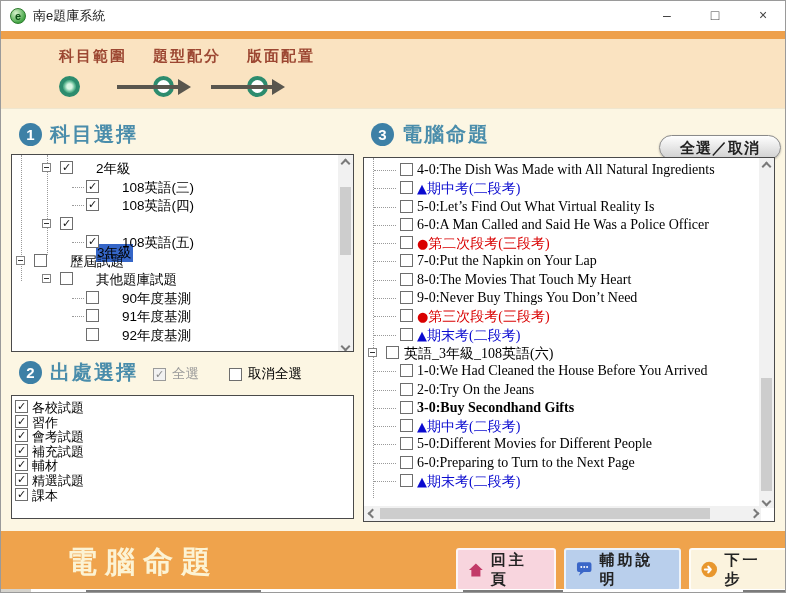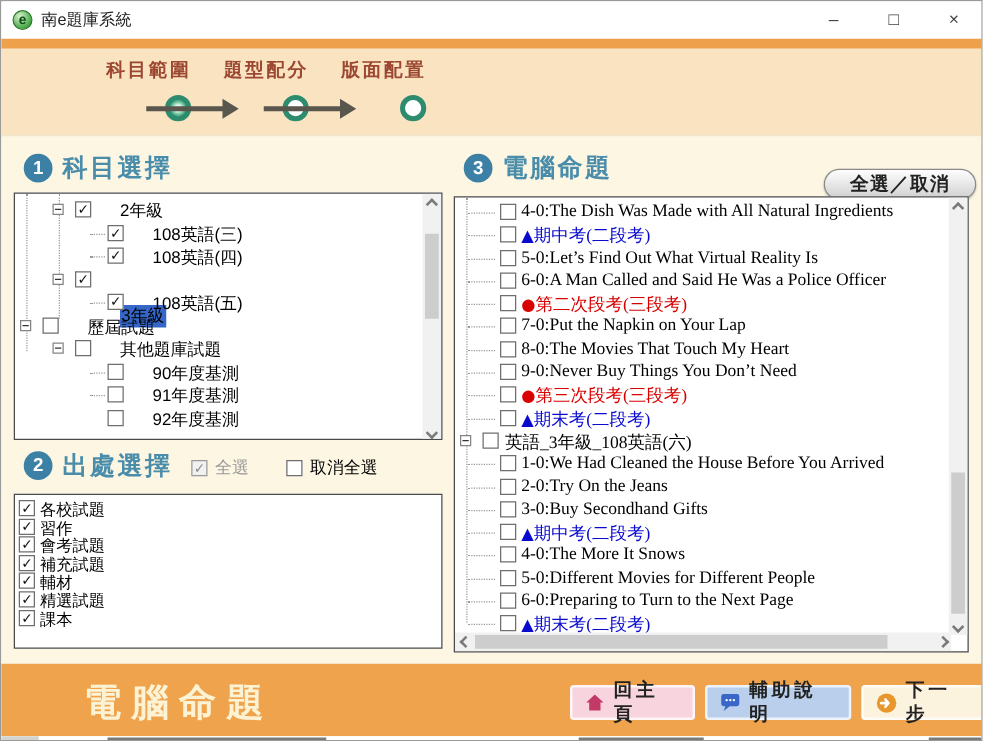--- a/index.html
+++ b/index.html
@@ -12,21 +12,21 @@
     background:radial-gradient(circle at 35% 30%, #d8f2cc, #43a545 72%); border:1px solid #2c7a2c;
     color:#0c4d14; font-size:11px; font-weight:bold; text-align:center; line-height:14px; }
   .win-title { margin-left:7px; font-size:13px; color:#222; }
   .win-controls { position:absolute; right:0; top:0; height:30px; display:flex; }
   .win-btn { width:48px; height:30px; text-align:center; line-height:28px; font-size:14px; color:#444; }
 
   
   .stripe { position:absolute; left:0; top:30px; width:786px; height:8px; background:#eea04b; }
   .stepband { position:absolute; left:0; top:38px; width:786px; height:69px; background:#fae3c1; }
   .steps { position:absolute; left:58px; top:8px; display:flex; }
-  .step { width:94px; display:flex; flex-direction:column; align-items:flex-end; }
+  .step { width:94px; display:flex; flex-direction:column; align-items:flex-start; }
   .step-label { font-size:15px; font-weight:bold; color:#9c4732; letter-spacing:2px; white-space:nowrap; }
   .step-circle { margin-top:10px; width:21px; height:21px; border-radius:50%; border:4px solid #2d8c6e; background:#fff; }
   .step-circle.active { background:radial-gradient(circle, #d9f6e4 0 28%, #54b28b 62%); }
   .arrow-line { position:absolute; height:4px; background:#59564e; top:46px; }
   .arrow-head { position:absolute; width:0; height:0; border-left:13px solid #59564e; border-top:8px solid transparent; border-bottom:8px solid transparent; top:40px; }
 
   
   .main { position:absolute; left:0; top:107px; width:786px; height:423px; background:#fcf6e3; border-top:1px solid #efe6cf; }
   .sec-head { position:absolute; display:flex; align-items:center; }
   .badge { width:23px; height:23px; border-radius:50%; background:#3d80a6; color:#fff; font-size:15px; font-weight:bold; text-align:center; line-height:23px; }
@@ -78,21 +78,21 @@
   .thumb-h { position:absolute; top:2px; height:11px; background:#cdcdcd; }
   .chev { position:absolute; width:7px; height:7px; border-left:2px solid #7a7a7a; border-top:2px solid #7a7a7a; }
   .chev.up   { left:4px; transform:rotate(45deg); }
   .chev.down { left:4px; transform:rotate(225deg); }
   .chev.left { top:4px;  transform:rotate(-45deg); }
   .chev.right{ top:4px;  transform:rotate(135deg); }
 
   
   .footer { position:absolute; left:0; top:530px; width:786px; height:58px; background:#efa34c; }
   .footer-title { position:absolute; left:66px; top:11px; font-size:30px; font-weight:bold; color:#fcf3d4; letter-spacing:8px; }
-  .fbtn { position:absolute; top:17px; height:28px; border:2px solid rgba(255,255,255,.75); border-radius:3px;
+  .fbtn { position:absolute; top:17px; height:43px; border:2px solid rgba(255,255,255,.75); border-radius:3px;
     display:flex; align-items:center; padding:12px 10px; font-size:15px; font-weight:bold; color:#222; letter-spacing:3px; }
   .fbtn svg { margin-right:7px; }
   #btn-home { left:455px; width:100px; background:#f8d5de; }
   #btn-help { left:563px; width:117px; background:#b9cfec; }
   #btn-next { left:688px; width:100px; background:#fbf3de; }
 
   
   .bottom-clip { position:absolute; left:0; top:588px; width:786px; height:5px; background:#ffffff; }
   .smudge { position:absolute; top:1px; height:3px; background:#5a5a5a; opacity:.8; }
   .smudge-box { position:absolute; left:0; top:0; width:30px; height:5px; background:#d5d3cd; }
@@ -317,31 +317,26 @@
           <span class="rlbl black" style="left: 53px;">1-0:We Had Cleaned the House Before You Arrived</span>
         </div>
         <div class="rrow">
           <span class="dot-h" style="left: 10px; width: 22px;"></span>
           <span class="cb" style="left: 36px;"></span>
           <span class="rlbl black" style="left: 53px;">2-0:Try On the Jeans</span>
         </div>
         <div class="rrow">
           <span class="dot-h" style="left: 10px; width: 22px;"></span>
           <span class="cb" style="left: 36px;"></span>
-          <span class="rlbl black" style="left: 53px;">3-0:Buy Secondhand Gifts</span>
+          <span class="rlbl black" style="left: 53px; font-weight: bold;">3-0:Buy Secondhand Gifts</span>
         </div>
         <div class="rrow">
           <span class="dot-h" style="left: 10px; width: 22px;"></span>
           <span class="cb" style="left: 36px;"></span>
           <span class="rlbl blue" style="left: 53px;"><span class="mk">▲</span>期中考(二段考)</span>
-        </div>
-        <div class="rrow">
-          <span class="dot-h" style="left: 10px; width: 22px;"></span>
-          <span class="cb" style="left: 36px;"></span>
-          <span class="rlbl black" style="left: 53px;">4-0:The More It Snows</span>
         </div>
         <div class="rrow">
           <span class="dot-h" style="left: 10px; width: 22px;"></span>
           <span class="cb" style="left: 36px;"></span>
           <span class="rlbl black" style="left: 53px;">5-0:Different Movies for Different People</span>
         </div>
         <div class="rrow">
           <span class="dot-h" style="left: 10px; width: 22px;"></span>
           <span class="cb" style="left: 36px;"></span>
           <span class="rlbl black" style="left: 53px;">6-0:Preparing to Turn to the Next Page</span>

